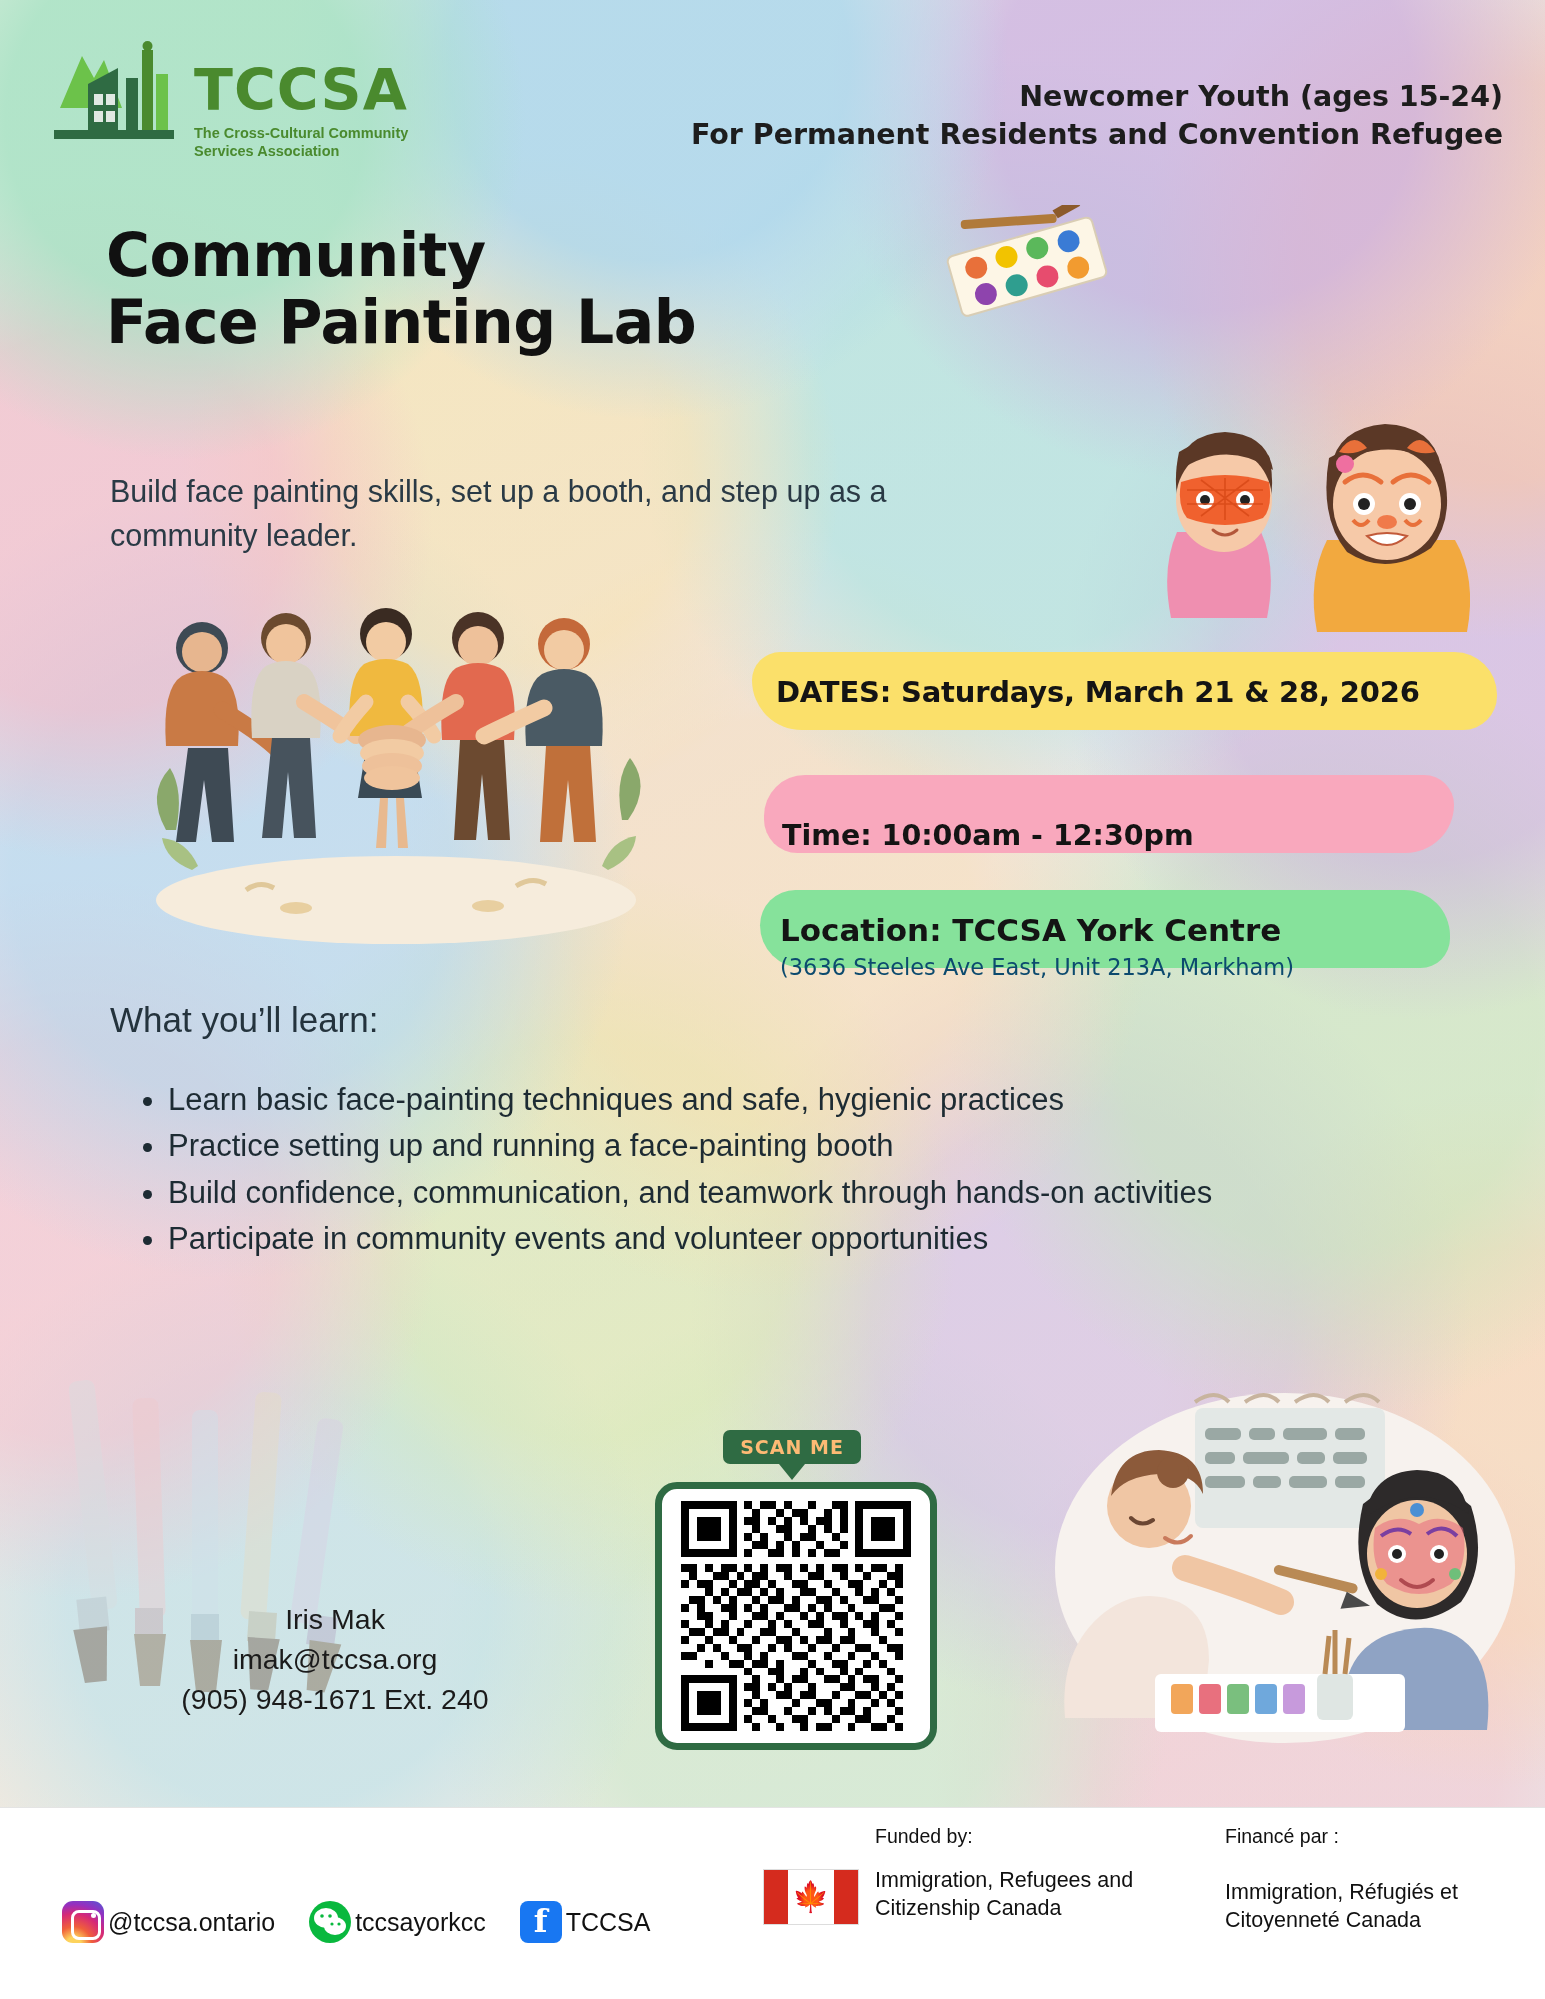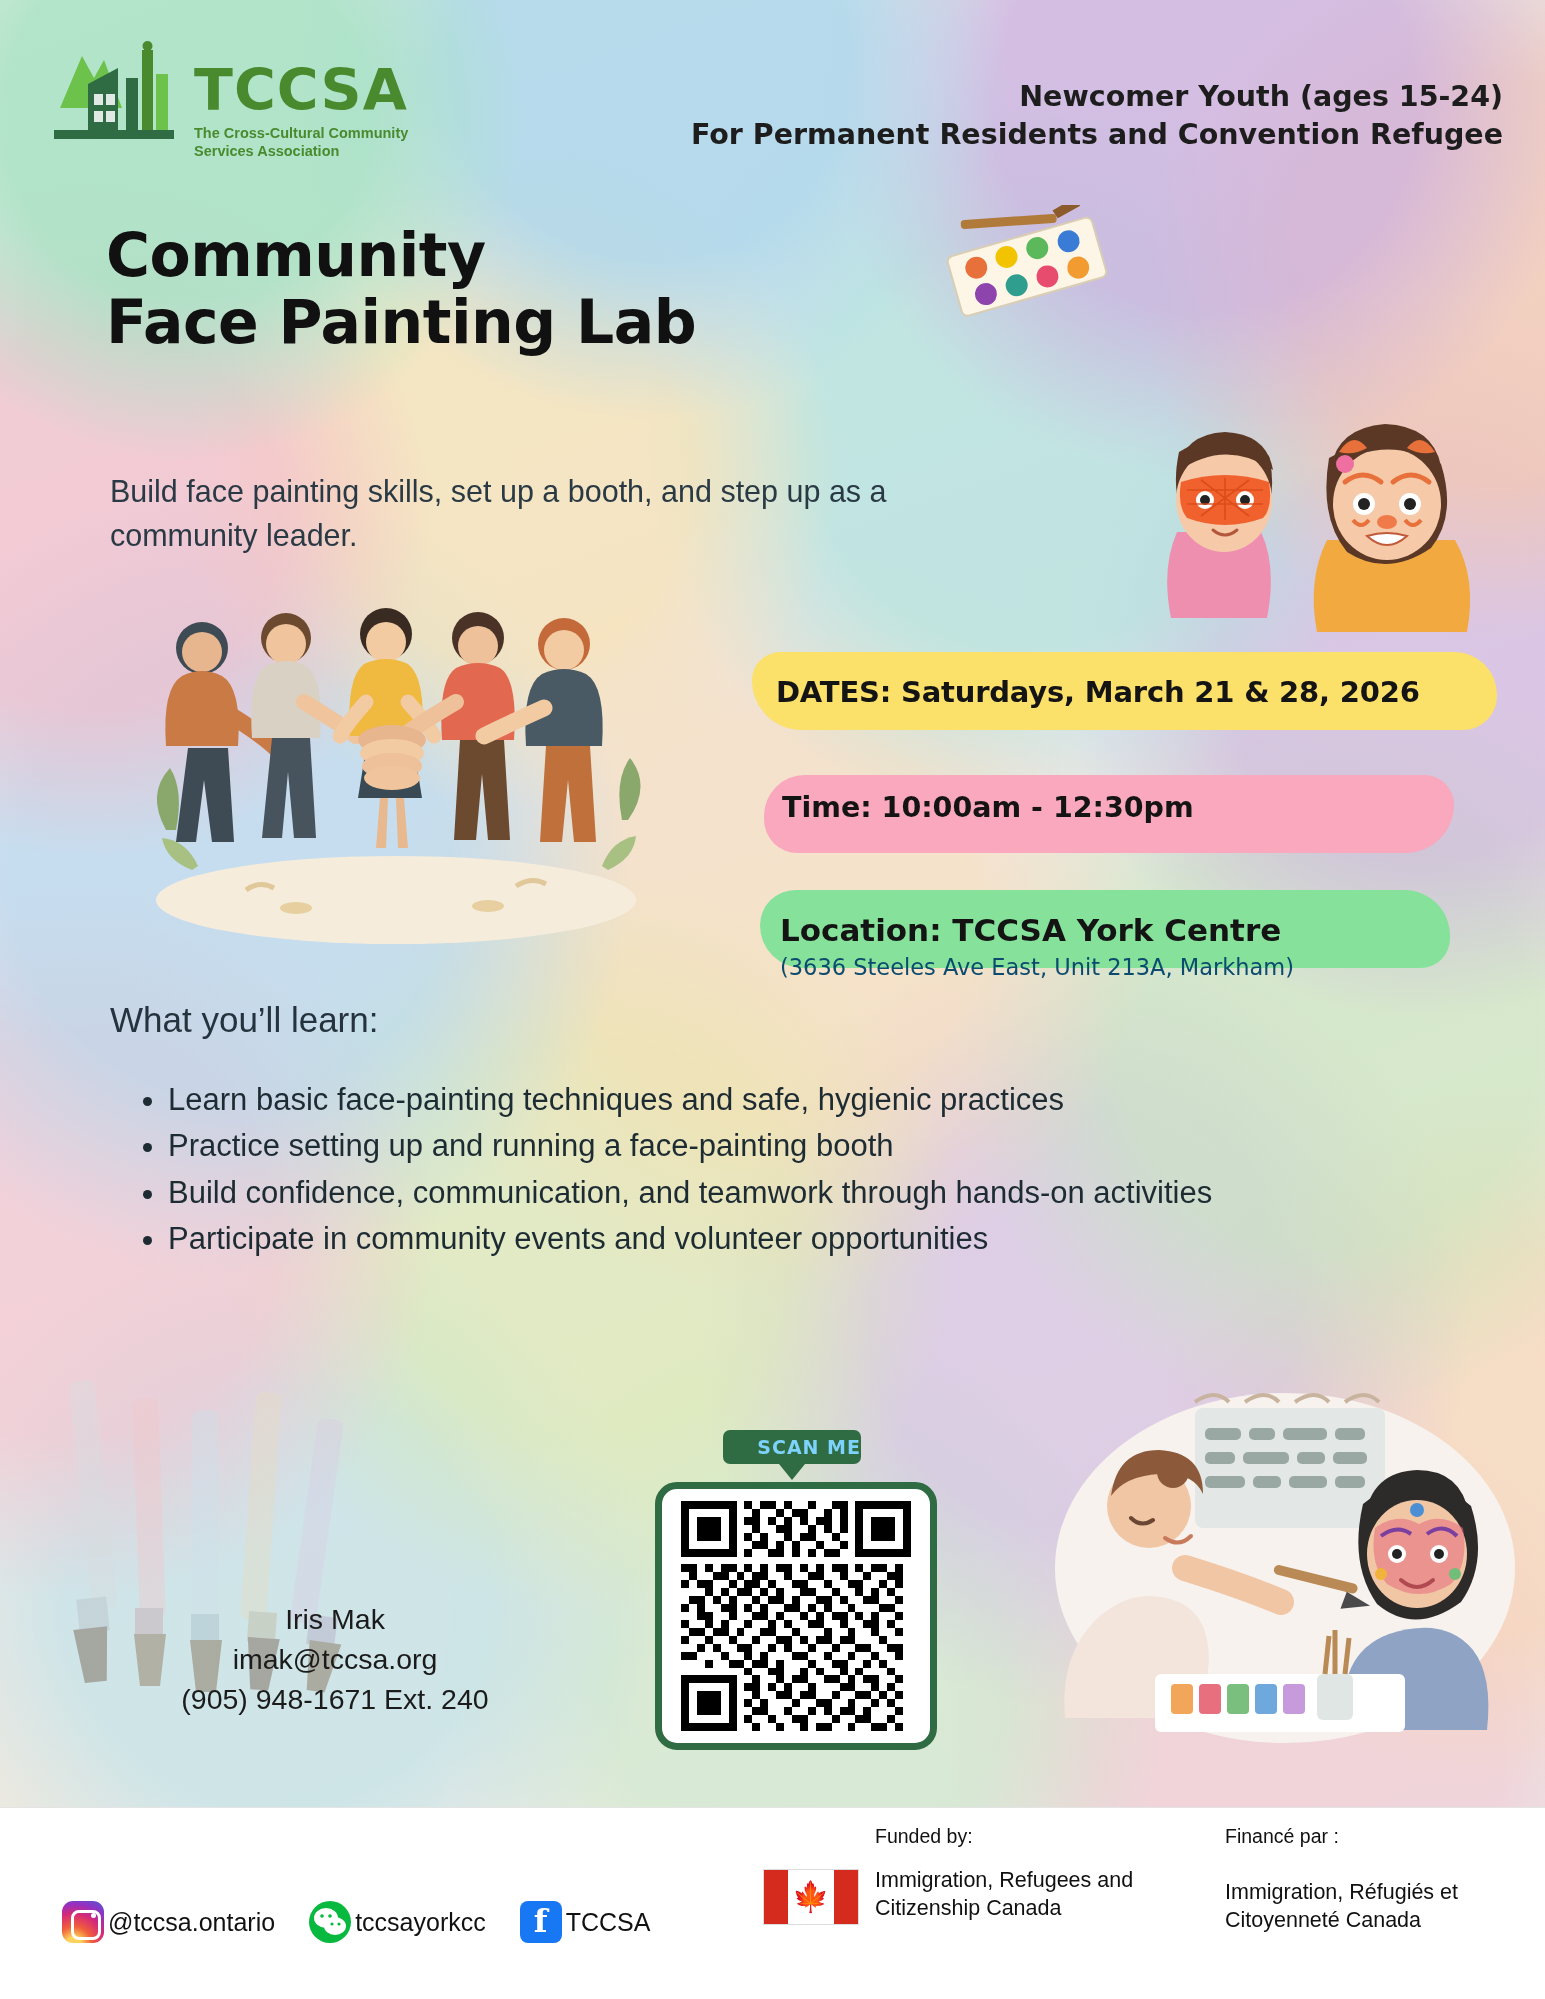--- a/index.html
+++ b/index.html
@@ -91,21 +91,21 @@
     left: 0; top: 0; width: 745px; height: 78px; background: #fbe06a;
     border-radius: 40px 60px 48px 70px;
   }
   .row-dates .txt { display: block; padding: 23px 0 0 24px; font-size: 29px; letter-spacing: -0.2px; }
 
   .row-time { left: 752px; top: 775px; width: 700px; height: 84px; }
   .row-time .swash {
     left: 12px; top: 0; width: 690px; height: 78px; background: #f9a8bd;
     border-radius: 55px 40px 65px 45px;
   }
-  .row-time .txt { display: block; padding: 16px 0 0 30px; font-size: 28.5px; }
+  .row-time .txt { display: block; padding: 44px 0 0 30px; font-size: 28.5px; }
 
   .row-loc { left: 752px; top: 890px; width: 720px; height: 110px; }
   .row-loc .swash {
     left: 8px; top: 0; width: 690px; height: 78px; background: #86e29b;
     border-radius: 48px 62px 40px 58px;
   }
   .row-loc .txt1 { position: relative; z-index: 2; display: block; padding: 22px 0 0 28px; font-size: 31px; }
   .row-loc .txt2 { position: relative; z-index: 2; display: block; padding: 6px 0 0 28px; font-size: 22.5px; font-weight: normal; color: #0c4a6e; }
 
   
@@ -133,23 +133,23 @@
   }
   .reg-contact {
     position: absolute; left: 110px; top: 1600px; width: 450px; text-align: center;
     font-size: 28.5px; line-height: 1.4; color: #1b1b1b;
   }
 
   
   .qr-wrap { position: absolute; left: 655px; top: 1430px; width: 290px; height: 320px; }
   .scanme {
     position: absolute; left: 68px; top: 0; width: 138px; height: 34px;
-    background: #2f6b43; border-radius: 7px; color: #7dd3fc;
+    background: #2f6b43; border-radius: 7px; color: #fdba74;
     font-family: "DejaVu Sans", sans-serif; font-weight: bold; font-size: 19px;
-    letter-spacing: 1px; text-align: right; line-height: 34px;
+    letter-spacing: 1px; text-align: center; line-height: 34px;
   }
   .scan-arrow {
     position: absolute; left: 124px; top: 34px; width: 0; height: 0;
     border-left: 13px solid transparent; border-right: 13px solid transparent;
     border-top: 16px solid #2f6b43;
   }
   .qr-frame {
     position: absolute; left: 0; top: 52px; width: 282px; height: 268px;
     border: 7px solid #2f6b43; border-radius: 22px; background: #fff; padding: 12px;
   }

